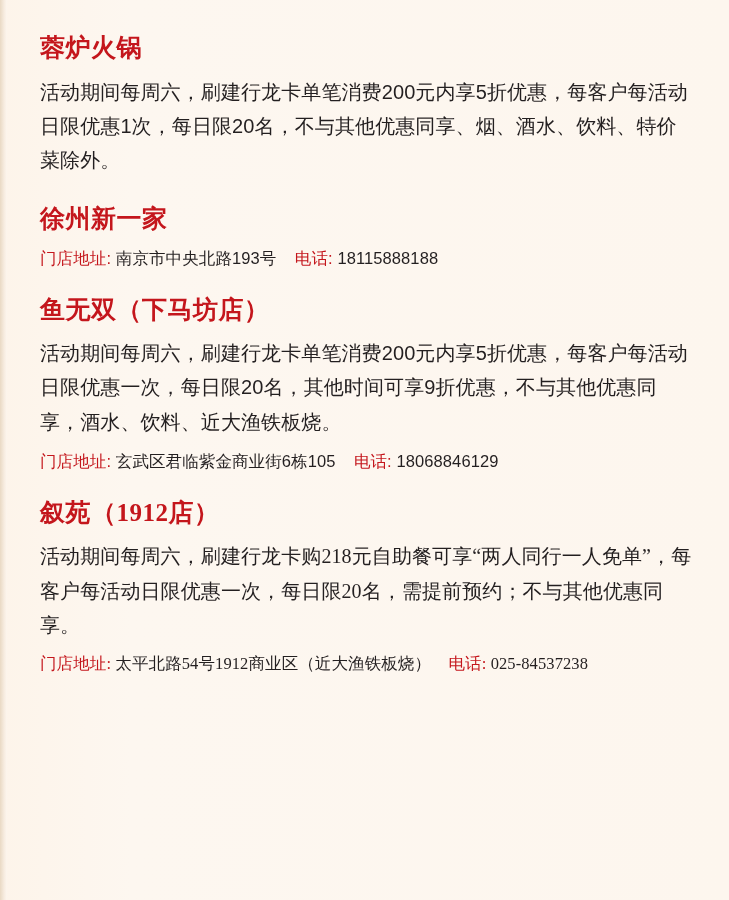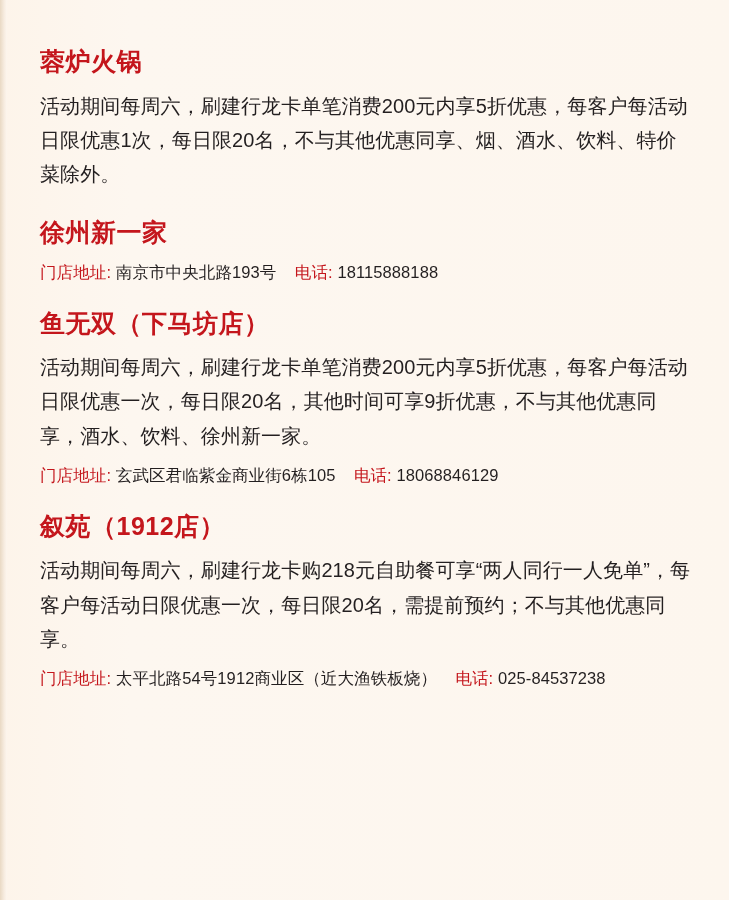--- a/index.html
+++ b/index.html
@@ -13,21 +13,21 @@
     font-family: "Liberation Sans", sans-serif;
     overflow: hidden;
     position: relative;
   }
   .page {
     position: relative;
     width: 729px;
     height: 900px;
     background: linear-gradient(90deg, #fdf4ea 0%, #fdf7f0 18%, #fdf6ee 100%);
     box-sizing: border-box;
-    padding: 28px 34px 0 40px;
+    padding: 14px 34px 0 40px;
   }
   .edge-left {
     position: absolute;
     left: 0;
     top: 0;
     width: 7px;
     height: 900px;
     background: linear-gradient(90deg, #e9d9c4 0%, #f7ece0 60%, #fdf6ee 100%);
   }
   .store {
@@ -61,21 +61,21 @@
     color: #231f20;
   }
   .gap-sm {
     display: inline-block;
     width: 9px;
   }
   .sp1 { margin-top: 20px; }
   .sp2 { margin-top: 27px; }
   .sp3 { margin-top: 24px; }
   .sp4 { margin-top: 24px; }
-  .sp5 { margin-top: 24px; }
+  .sp5 { margin-top: 24px; font-family: Liberation Serif, serif; }
 </style>
 </head>
 <body>
 
 <div class="page">
   <div class="edge-left"></div>
 
   <div class="store sp1">
     <h2 class="store-title">蓉炉火锅</h2>
     <p class="store-desc">活动期间每周六，刷建行龙卡单笔消费200元内享5折优惠，每客户每活动日限优惠1次，每日限20名，不与其他优惠同享、烟、酒水、饮料、特价菜除外。</p>
@@ -87,21 +87,21 @@
       <span class="label-red">门店地址:</span>
       <span class="val-dark">南京市中央北路193号</span>
       <span class="gap-sm"></span>
       <span class="label-red">电话:</span>
       <span class="val-dark">18115888188</span>
     </p>
   </div>
 
   <div class="store sp3">
     <h2 class="store-title">鱼无双（下马坊店）</h2>
-    <p class="store-desc">活动期间每周六，刷建行龙卡单笔消费200元内享5折优惠，每客户每活动日限优惠一次，每日限20名，其他时间可享9折优惠，不与其他优惠同享，酒水、饮料、徐州新一家。</p>
+    <p class="store-desc">活动期间每周六，刷建行龙卡单笔消费200元内享5折优惠，每客户每活动日限优惠一次，每日限20名，其他时间可享9折优惠，不与其他优惠同享，酒水、饮料、近大渔铁板烧。</p>
     <p class="store-contact">
       <span class="label-red">门店地址:</span>
       <span class="val-dark">玄武区君临紫金商业街6栋105</span>
       <span class="gap-sm"></span>
       <span class="label-red">电话:</span>
       <span class="val-dark">18068846129</span>
     </p>
   </div>
 
 

